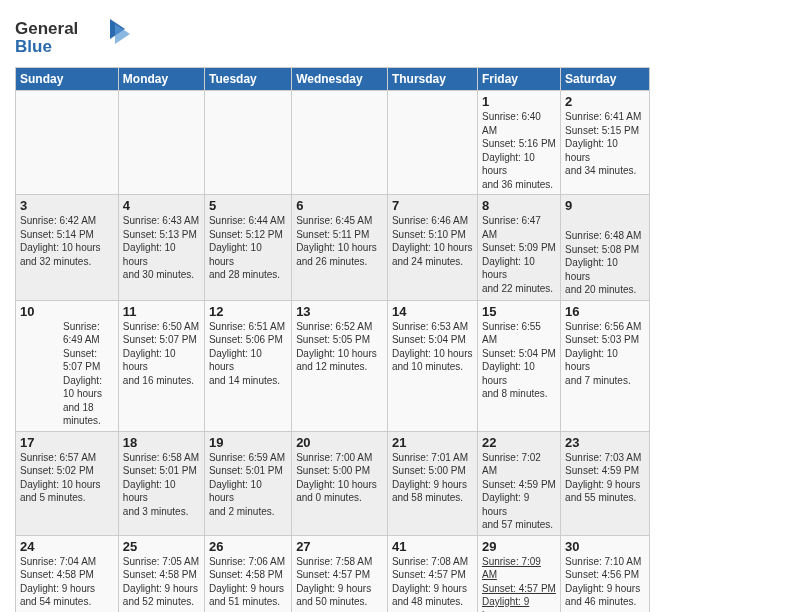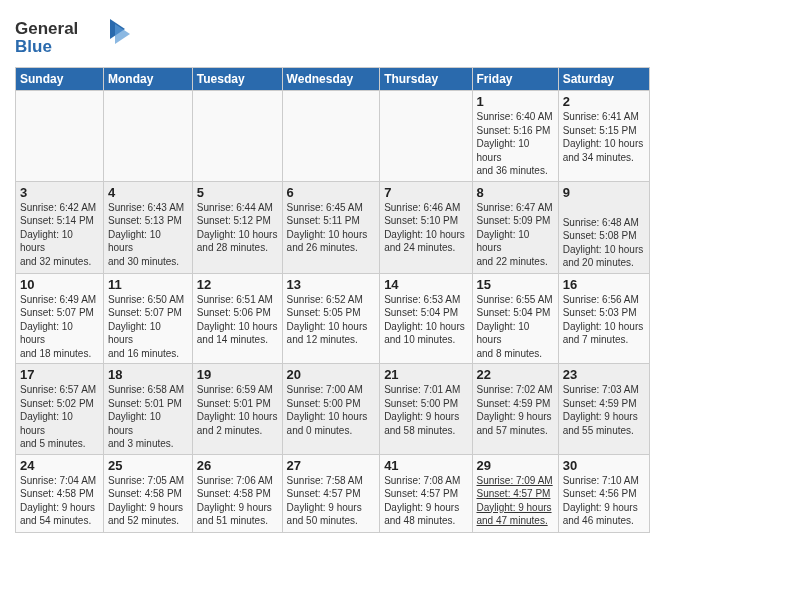--- a/index.html
+++ b/index.html
@@ -185,21 +185,21 @@
             <span class="day-num">9</span>
             <div class="day-info" style="white-space: pre-line; margin-top: 16px;">Sunrise: 6:48 AM
 Sunset: 5:08 PM
 Daylight: 10 hours
 and 20 minutes.</div>
           </td>
         </tr>
         <tr>
           <td>
             <span class="day-num">10</span>
-            <div class="day-info" style="white-space: pre-line;">Sunrise: 6:49 AM
+            <div class="day-info" style="white-space: pre-line; margin-left: 43px;">Sunrise: 6:49 AM
 Sunset: 5:07 PM
 Daylight: 10 hours
 and 18 minutes.</div>
           </td>
           <td>
             <span class="day-num">11</span>
             <div class="day-info" style="white-space: pre-line;">Sunrise: 6:50 AM
 Sunset: 5:07 PM
 Daylight: 10 hours
 and 16 minutes.</div>

